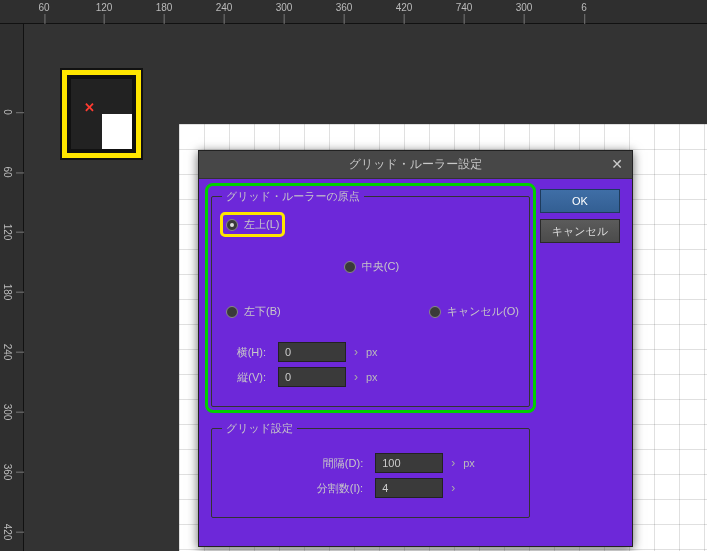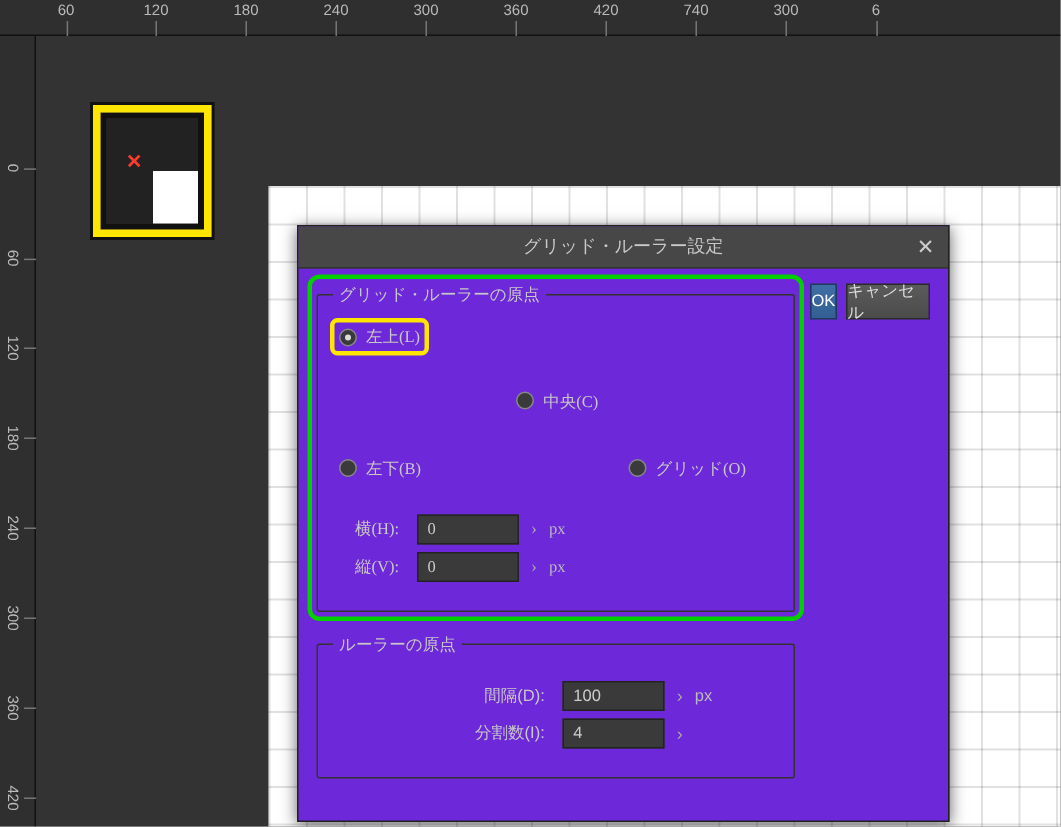--- a/index.html
+++ b/index.html
@@ -118,21 +118,21 @@
     color: #ccc;
     font-size: 14px;
     line-height: 18px; text-align: center;
     cursor: default;
   }
   .dlg-body {
     padding: 10px 12px 14px 12px;
     display: flex; gap: 10px;
   }
   .dlg-main { flex: 1; }
-  .dlg-side { width: 80px; display: flex; flex-direction: row; gap: 6px; }
+  .dlg-side { width: 80px; display: flex; flex-direction: column; gap: 6px; }
   .btn {
     height: 24px;
     background: linear-gradient(#5b5b5b,#4b4b4b);
     border: 1px solid #2a2a2a;
     color: #ddd;
     font-size: 11px;
     display: flex; align-items: center; justify-content: center;
   }
   .btn.primary {
     background: linear-gradient(#3f6ea6,#335f93);
@@ -194,25 +194,24 @@
     font-size: 11px;
     display: flex; align-items: center;
   }
   .stepper {
     color: #aaa; font-size: 12px;
     user-select: none;
   }
   .unit { color: #bbb; font-size: 11px; }
   .origin-grid {
     display: grid;
-    grid-template-columns: 1fr 1fr;
+    grid-template-columns: 1fr;
     column-gap: 40px;
     row-gap: 10px;
     margin-left: 2px;
-    font-family: Liberation Serif, serif;
   }
   .center-row { grid-column: 1 / 3; display:flex; justify-content:center; }
 </style>
 </head>
 <body>
 
 <div class="ruler-h">
   <span class="rh-tick" style="left:44px">60</span>
   <span class="rh-tick" style="left:104px">120</span>
   <span class="rh-tick" style="left:164px">180</span>
@@ -271,41 +270,41 @@
               <span class="radio"></span>
               <span>中央(C)</span>
             </div>
           </div>
           <div class="radio-row">
             <span class="radio"></span>
             <span>左下(B)</span>
           </div>
           <div class="radio-row">
             <span class="radio"></span>
-            <span>グリッド(O)</span>
+            <span>キャンセル(O)</span>
           </div>
           <div>
             <div class="row">
               <span class="lbl-right" style="width:40px">横(H):</span>
               <div class="num-field">0</div>
               <span class="stepper">›</span>
               <span class="unit">px</span>
             </div>
             <div class="row">
               <span class="lbl-right" style="width:40px">縦(V):</span>
               <div class="num-field">0</div>
               <span class="stepper">›</span>
               <span class="unit">px</span>
             </div>
           </div>
         </div>
       </fieldset>
 
       <fieldset class="group">
-        <legend>ルーラーの原点</legend>
+        <legend>グリッド設定</legend>
         <div class="row" style="justify-content:center">
           <span class="lbl-right">間隔(D):</span>
           <div class="num-field">100</div>
           <span class="stepper">›</span>
           <span class="unit">px</span>
         </div>
         <div class="row" style="justify-content:center">
           <span class="lbl-right">分割数(I):</span>
           <div class="num-field">4</div>
           <span class="stepper">›</span>

